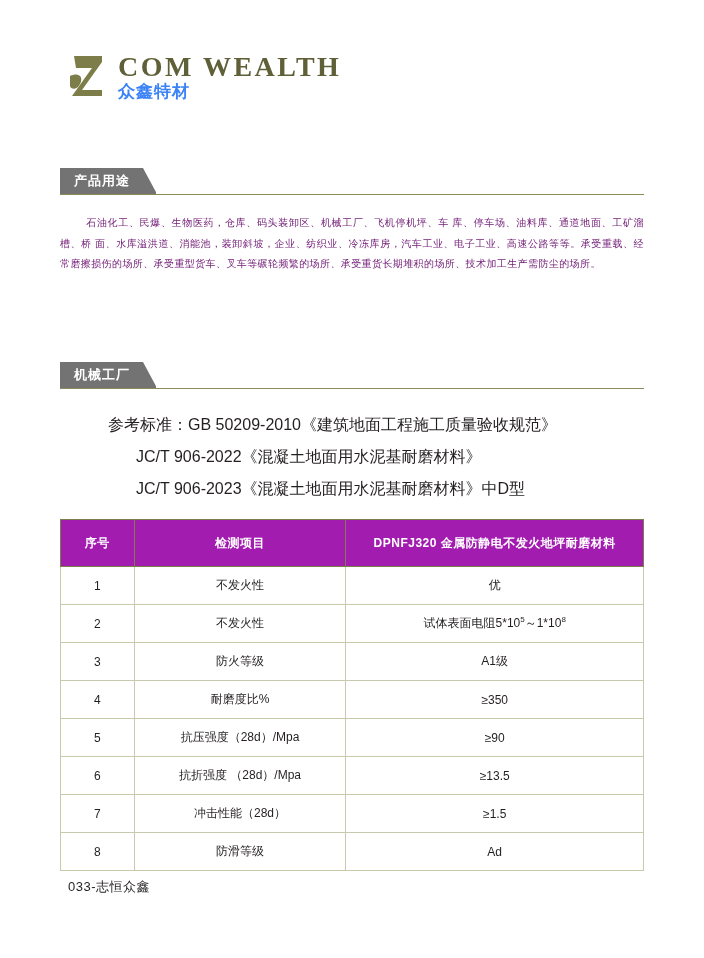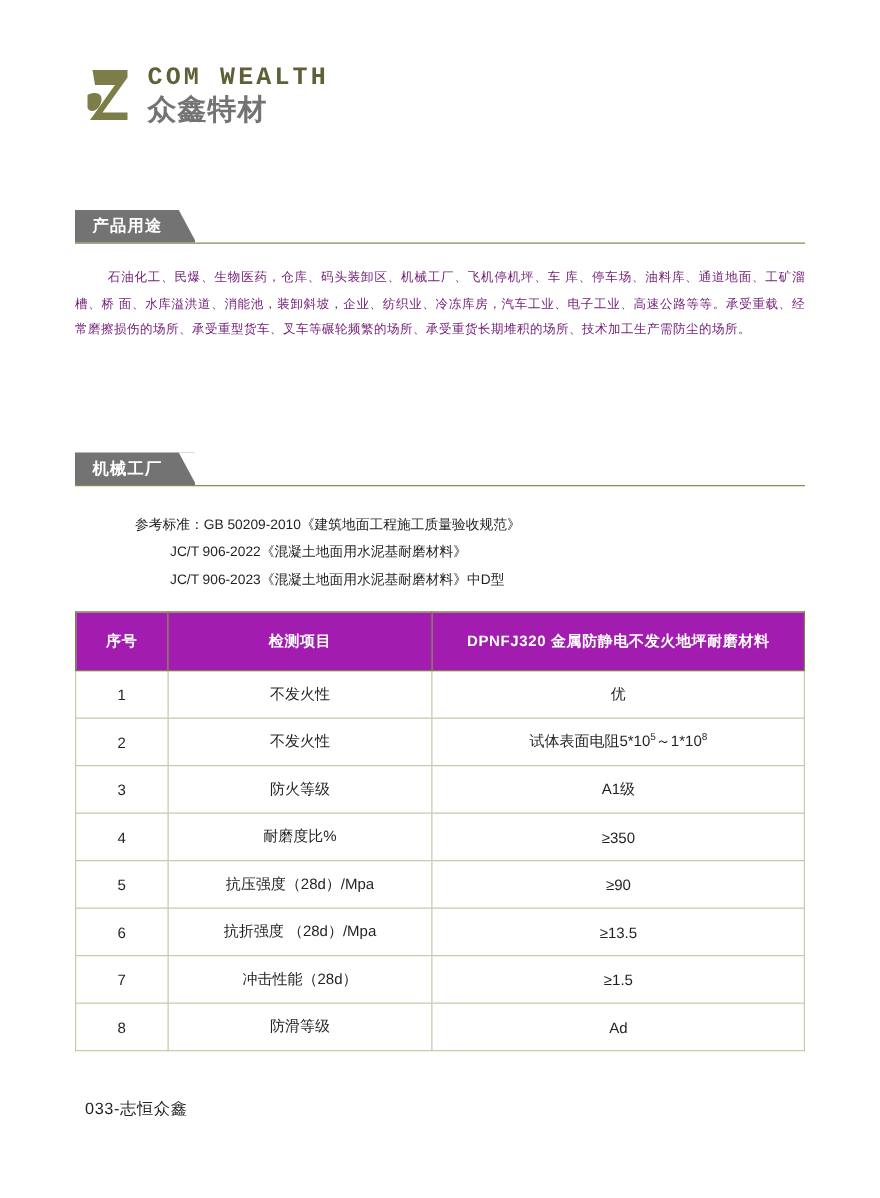--- a/index.html
+++ b/index.html
@@ -37,33 +37,33 @@
     margin-right: 6px;
   }
   .logo-mark svg { display: block; }
   .logo-text {
     display: flex;
     flex-direction: column;
     justify-content: flex-start;
     padding-top: 2px;
   }
   .logo-en {
-    font-family: Liberation Mono, monospace;
-    font-size: 20px;
+    font-family: Liberation Serif, serif;
+    font-size: 28px;
     font-weight: 700;
     letter-spacing: 2.5px;
     color: #5f5f38;
     line-height: 1.05;
   }
   .logo-cn {
     margin-top: 2px;
-    font-size: 23px;
+    font-size: 17px;
     font-weight: 700;
     letter-spacing: 1px;
-    color: #737373;
+    color: #3b82f6;
     line-height: 1.1;
   }
 
   
   .section {
     position: absolute;
     left: 60px;
     width: 584px;
   }
   .ribbon-wrap {
@@ -105,21 +105,21 @@
     line-height: 2.05;
     text-align: justify;
     letter-spacing: 0.4px;
     color: #701a75;
   }
   .use-body .indent { display: inline-block; width: 26px; }
 
   
   .standards {
     margin-top: 20px;
-    font-size: 11px;
+    font-size: 16px;
     line-height: 2.0;
     color: #231f20;
     padding-left: 48px;
   }
   .standards .ln2, .standards .ln3 { padding-left: 28px; }
 
   
   table.param {
     margin-top: 14px;
     border-collapse: collapse;

